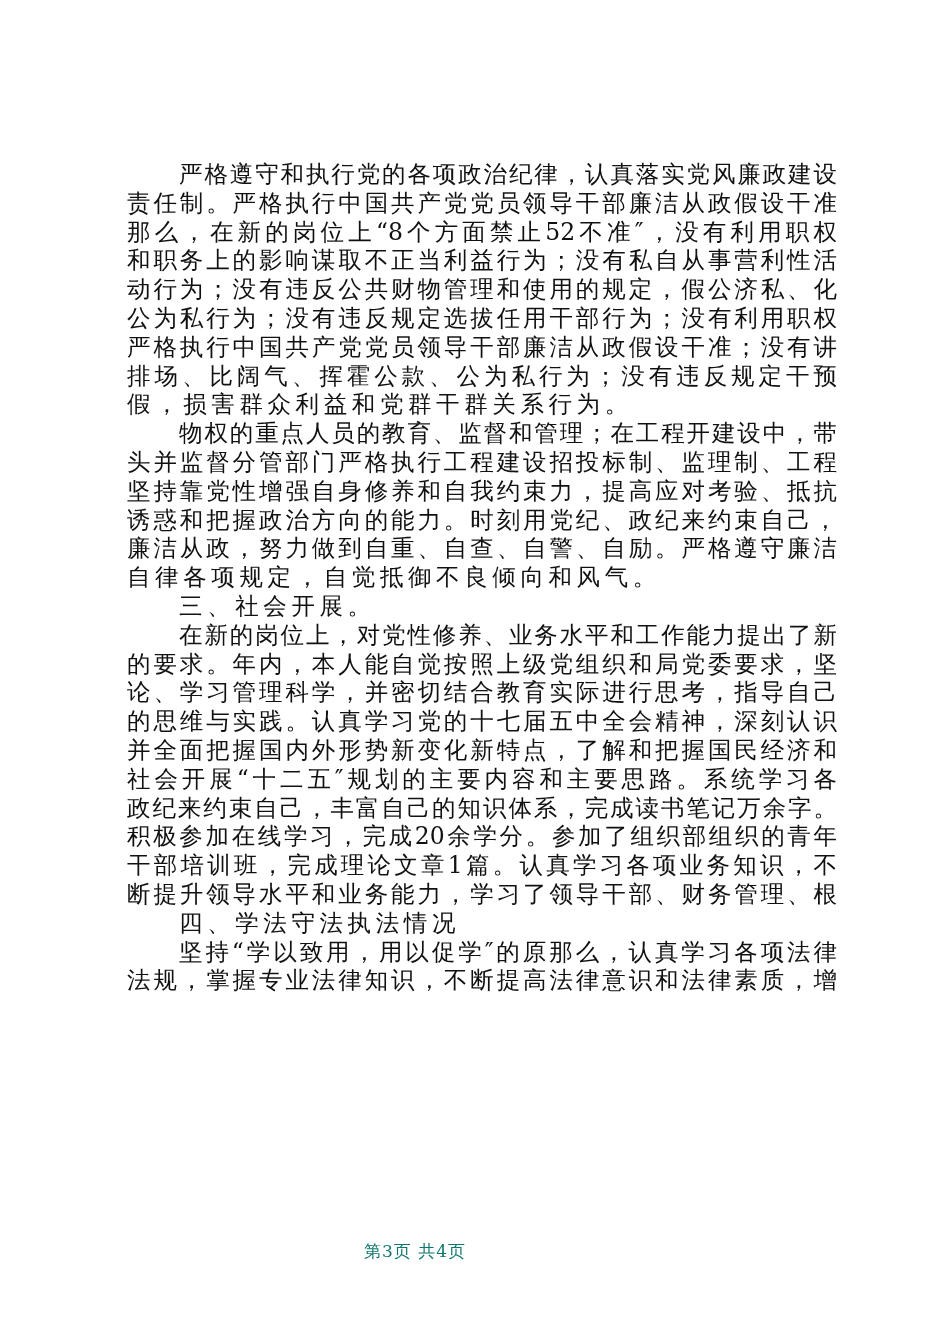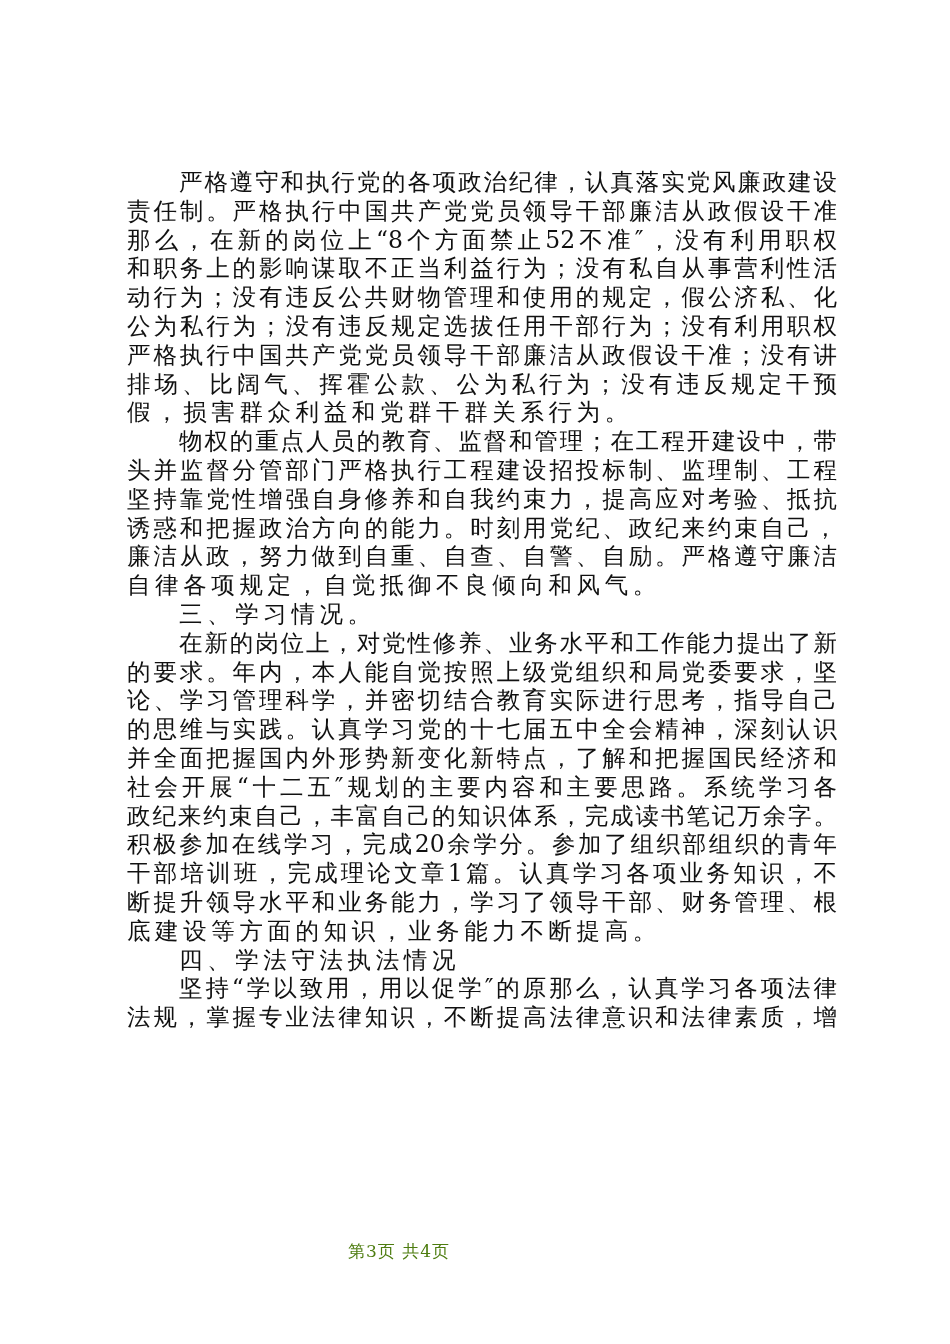--- a/index.html
+++ b/index.html
@@ -1,25 +1,25 @@
 <!DOCTYPE html>
 <html><head>
 <meta charset="utf-8">
 <style>
   html, body { margin: 0; padding: 0; background: #ffffff; }
   body { width: 950px; height: 1344px; position: relative; overflow: hidden;
          font-family: "DejaVu Serif", "Liberation Serif", serif; color: #111; }
   .page { position: absolute; left: 0; top: 0; width: 950px; height: 1344px; background: #fff; }
-  .body-text { position: absolute; left: 127px; top: 168px; width: 710px; }
+  .body-text { position: absolute; left: 127px; top: 160px; width: 710px; }
   .line { height: 28.8px; line-height: 28.8px; font-size: 23.5px; white-space: nowrap;
           letter-spacing: 4.6px; display: block; }
   .line.justify { text-align: justify; text-align-last: justify; letter-spacing: 0; }
   .indent { padding-left: 52px; }
-  .footer { position: absolute; top: 1240px; left: 0; width: 798px; text-align: center;
-            font-size: 17px; color: #4d7c0f; letter-spacing: 1px; }
+  .footer { position: absolute; top: 1240px; left: 16px; width: 798px; text-align: center;
+            font-size: 17px; color: #0f766e; letter-spacing: 1px; }
 </style>
 </head>
 <body>
 
 <div class="page">
   <div class="body-text" id="body-text">
       <div class="line justify indent">严格遵守和执行党的各项政治纪律，认真落实党风廉政建设</div>
       <div class="line justify">责任制。严格执行中国共产党党员领导干部廉洁从政假设干准</div>
       <div class="line justify">那么，在新的岗位上“8个方面禁止52不准″，没有利用职权</div>
       <div class="line justify">和职务上的影响谋取不正当利益行为；没有私自从事营利性活</div>
@@ -27,30 +27,29 @@
       <div class="line justify">公为私行为；没有违反规定选拔任用干部行为；没有利用职权</div>
       <div class="line justify">严格执行中国共产党党员领导干部廉洁从政假设干准；没有讲</div>
       <div class="line justify">排场、比阔气、挥霍公款、公为私行为；没有违反规定干预</div>
       <div class="line">假，损害群众利益和党群干群关系行为。</div>
       <div class="line justify indent">物权的重点人员的教育、监督和管理；在工程开建设中，带</div>
       <div class="line justify">头并监督分管部门严格执行工程建设招投标制、监理制、工程</div>
       <div class="line justify">坚持靠党性增强自身修养和自我约束力，提高应对考验、抵抗</div>
       <div class="line justify">诱惑和把握政治方向的能力。时刻用党纪、政纪来约束自己，</div>
       <div class="line justify">廉洁从政，努力做到自重、自查、自警、自励。严格遵守廉洁</div>
       <div class="line">自律各项规定，自觉抵御不良倾向和风气。</div>
-      <div class="line indent">三、学习情况。</div>
+      <div class="line indent">三、社会开展。</div>
       <div class="line justify indent">在新的岗位上，对党性修养、业务水平和工作能力提出了新</div>
       <div class="line justify">的要求。年内，本人能自觉按照上级党组织和局党委要求，坚</div>
       <div class="line justify">论、学习管理科学，并密切结合教育实际进行思考，指导自己</div>
       <div class="line justify">的思维与实践。认真学习党的十七届五中全会精神，深刻认识</div>
       <div class="line justify">并全面把握国内外形势新变化新特点，了解和把握国民经济和</div>
       <div class="line justify">社会开展“十二五″规划的主要内容和主要思路。系统学习各</div>
       <div class="line justify">政纪来约束自己，丰富自己的知识体系，完成读书笔记万余字。</div>
       <div class="line justify">积极参加在线学习，完成20余学分。参加了组织部组织的青年</div>
       <div class="line justify">干部培训班，完成理论文章1篇。认真学习各项业务知识，不</div>
       <div class="line justify">断提升领导水平和业务能力，学习了领导干部、财务管理、根</div>
-      <div class="line">底建设等方面的知识，业务能力不断提高。</div>
       <div class="line indent">四、学法守法执法情况</div>
       <div class="line justify indent">坚持“学以致用，用以促学″的原那么，认真学习各项法律</div>
       <div class="line justify">法规，掌握专业法律知识，不断提高法律意识和法律素质，增</div>
     </div>
   <div class="footer">第3页 共4页</div>
 </div>
 
 </body></html>

